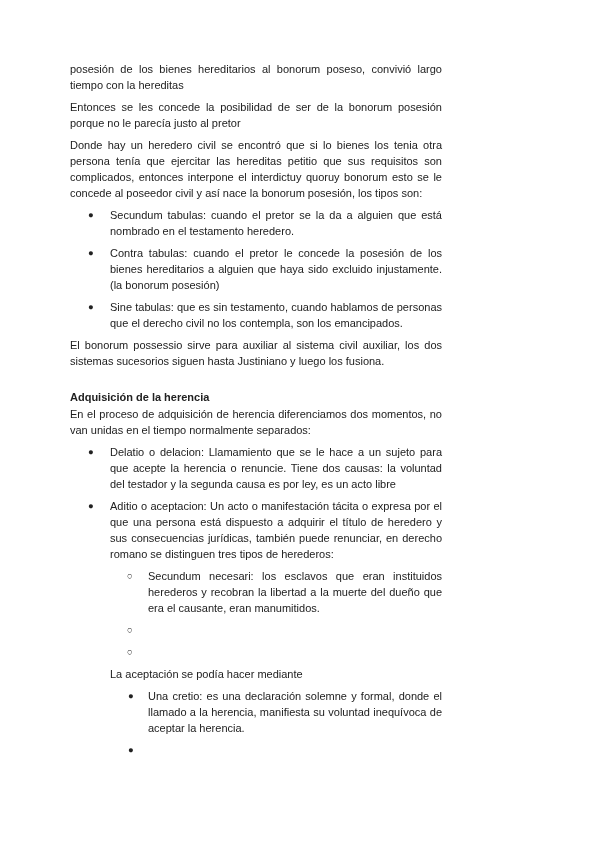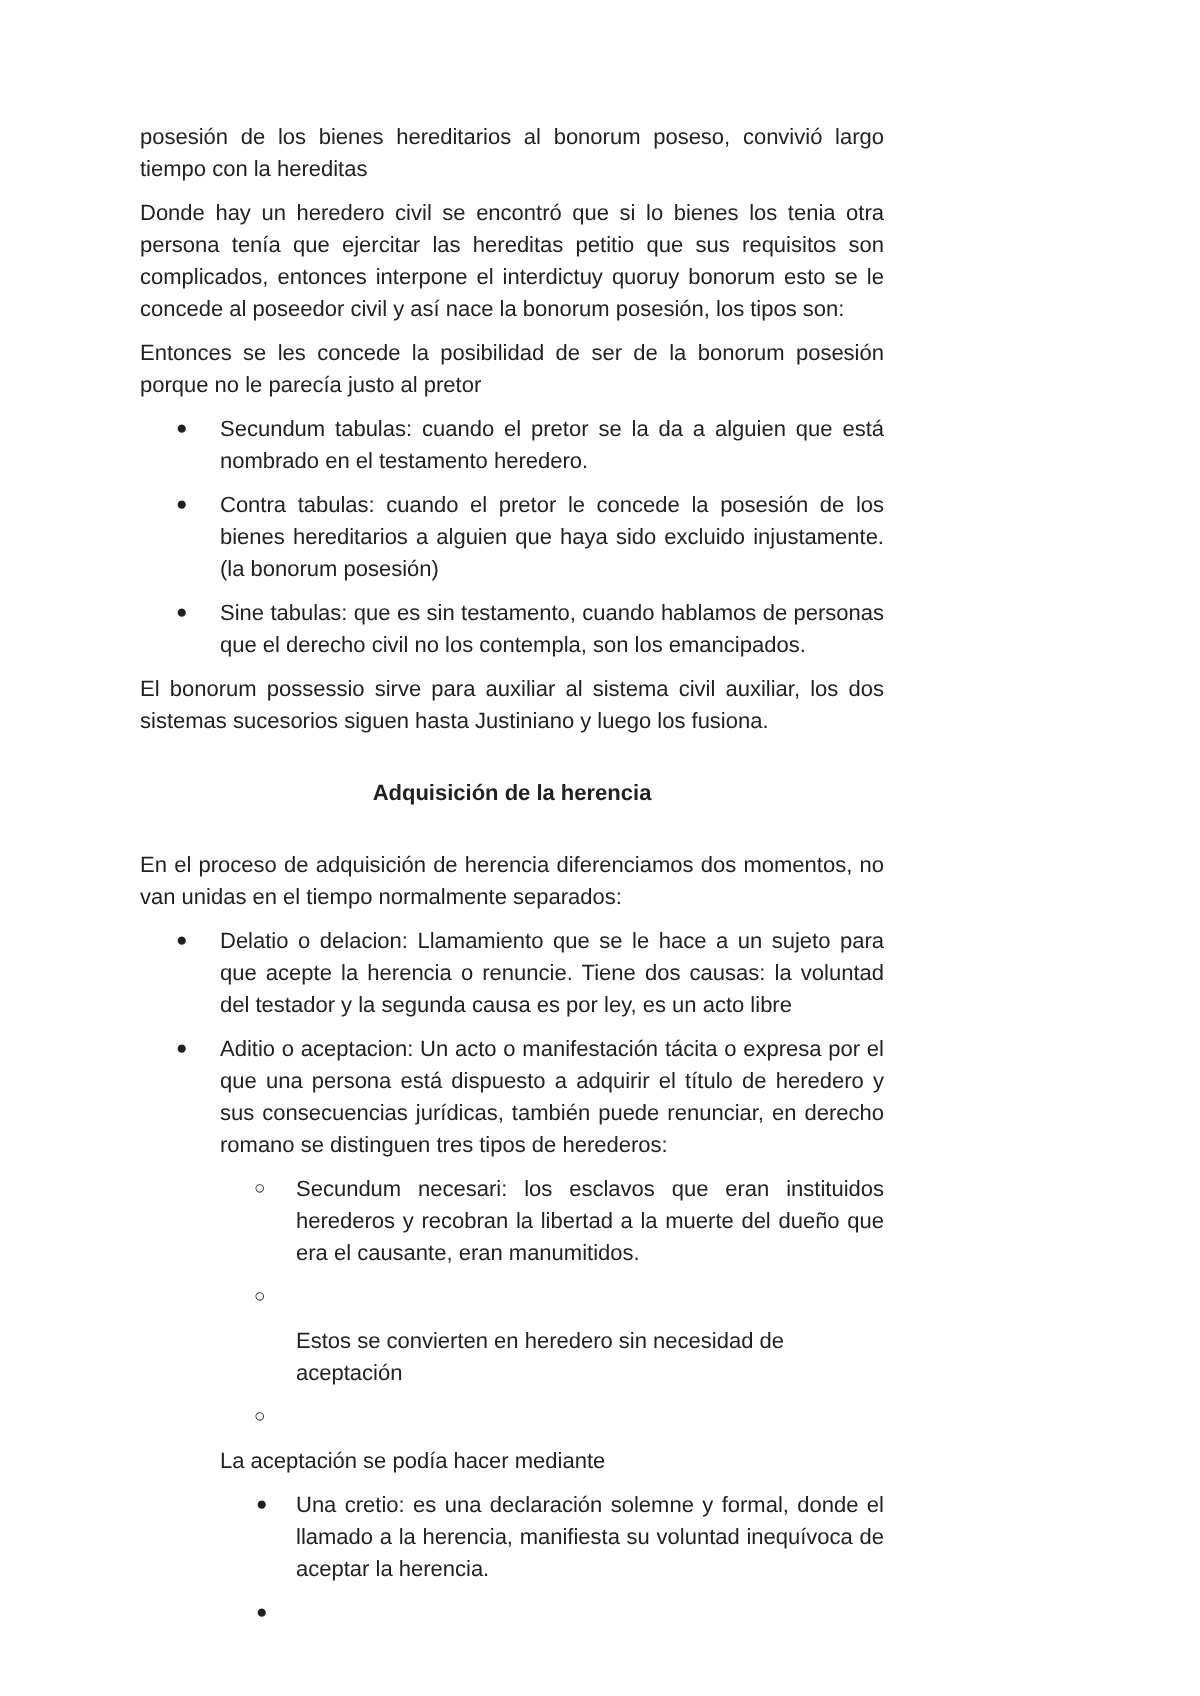--- a/index.html
+++ b/index.html
@@ -10,21 +10,21 @@
   }
   .page {
     width:512px; height:848px;
     padding:61px 70px 20px 70px;
     background:#ffffff;
     color:#212121;
     font-size:11px;
     line-height:16px;
   }
   .para   { text-align:justify; margin:0 0 6px 0; }
-  .heading{ font-weight:700; margin:20px 0 20px 0;text-align:center; }
+  .heading{ font-weight:700; margin:20px 0 1px 0; }
   .indent { margin:0 0 6px 0; }
   .indent.lvl1 { margin-left:40px; }
   .indent.lvl2 { margin-left:78px; }
   .bullet { display:flex; text-align:justify; margin:0 0 6px 0; }
   .bullet .marker {
     flex:none; font-size:9.5px; line-height:16px; color:#212121;
   }
   .bullet.lvl1 { padding-left:18px; }
   .bullet.lvl1 .marker { width:22px; }
   .bullet.lvl2 { padding-left:57px; }
@@ -33,22 +33,22 @@
   .bullet.lvl3 .marker { width:20px; }
   .bullet .btext { flex:1 1 auto; min-width:0; }
   .lead-underline { }
 </style>
 </head>
 <body>
 
 <div class="page" style="background: rgb(255, 255, 255); color: rgb(33, 33, 33);">
   <div id="doc">
       <p class="para">posesión de los bienes hereditarios al bonorum poseso, convivió largo tiempo con la hereditas</p>
+      <p class="para">Entonces se les concede la posibilidad de ser de la bonorum posesión porque no le parecía justo al pretor</p>
       <p class="para">Donde hay un heredero civil se encontró que si lo bienes los tenia otra persona tenía que ejercitar las hereditas petitio que sus requisitos son complicados, entonces interpone el interdictuy quoruy bonorum esto se le concede al poseedor civil y así nace la bonorum posesión, los tipos son:</p>
-      <p class="para">Entonces se les concede la posibilidad de ser de la bonorum posesión porque no le parecía justo al pretor</p>
       <div class="bullet lvl1">
         <span class="marker">●</span>
         <span class="btext">Secundum tabulas: cuando el pretor se la da a alguien que está nombrado en el testamento heredero.</span>
       </div>
       <div class="bullet lvl1">
         <span class="marker">●</span>
         <span class="btext">Contra tabulas: cuando el pretor le concede la posesión de los bienes hereditarios a alguien que haya sido excluido injustamente. (la bonorum posesión)</span>
       </div>
       <div class="bullet lvl1">
         <span class="marker">●</span>
@@ -65,21 +65,20 @@
         <span class="marker">●</span>
         <span class="btext"><span class="lead-underline">Aditio o aceptacion:</span> Un acto o manifestación tácita o expresa por el que una persona está dispuesto a adquirir el título de heredero y sus consecuencias jurídicas, también puede renunciar, en derecho romano se distinguen tres tipos de herederos:</span>
       </div>
       <div class="bullet lvl2">
         <span class="marker">○</span>
         <span class="btext">Secundum necesari: los esclavos que eran instituidos herederos y recobran la libertad a la muerte del dueño que era el causante, eran manumitidos.</span>
       </div>
       <div class="bullet lvl2">
         <span class="marker">○</span>
       </div>
-      <p class="indent lvl2">Estos se convierten en heredero sin necesidad de aceptación</p>
       <div class="bullet lvl2">
         <span class="marker">○</span>
       </div>
       <p class="indent lvl1">La aceptación se podía hacer mediante</p>
       <div class="bullet lvl3">
         <span class="marker">●</span>
         <span class="btext">Una cretio: es una declaración solemne y formal, donde el llamado a la herencia, manifiesta su voluntad inequívoca de aceptar la herencia.</span>
       </div>
       <div class="bullet lvl3">
         <span class="marker">●</span>

